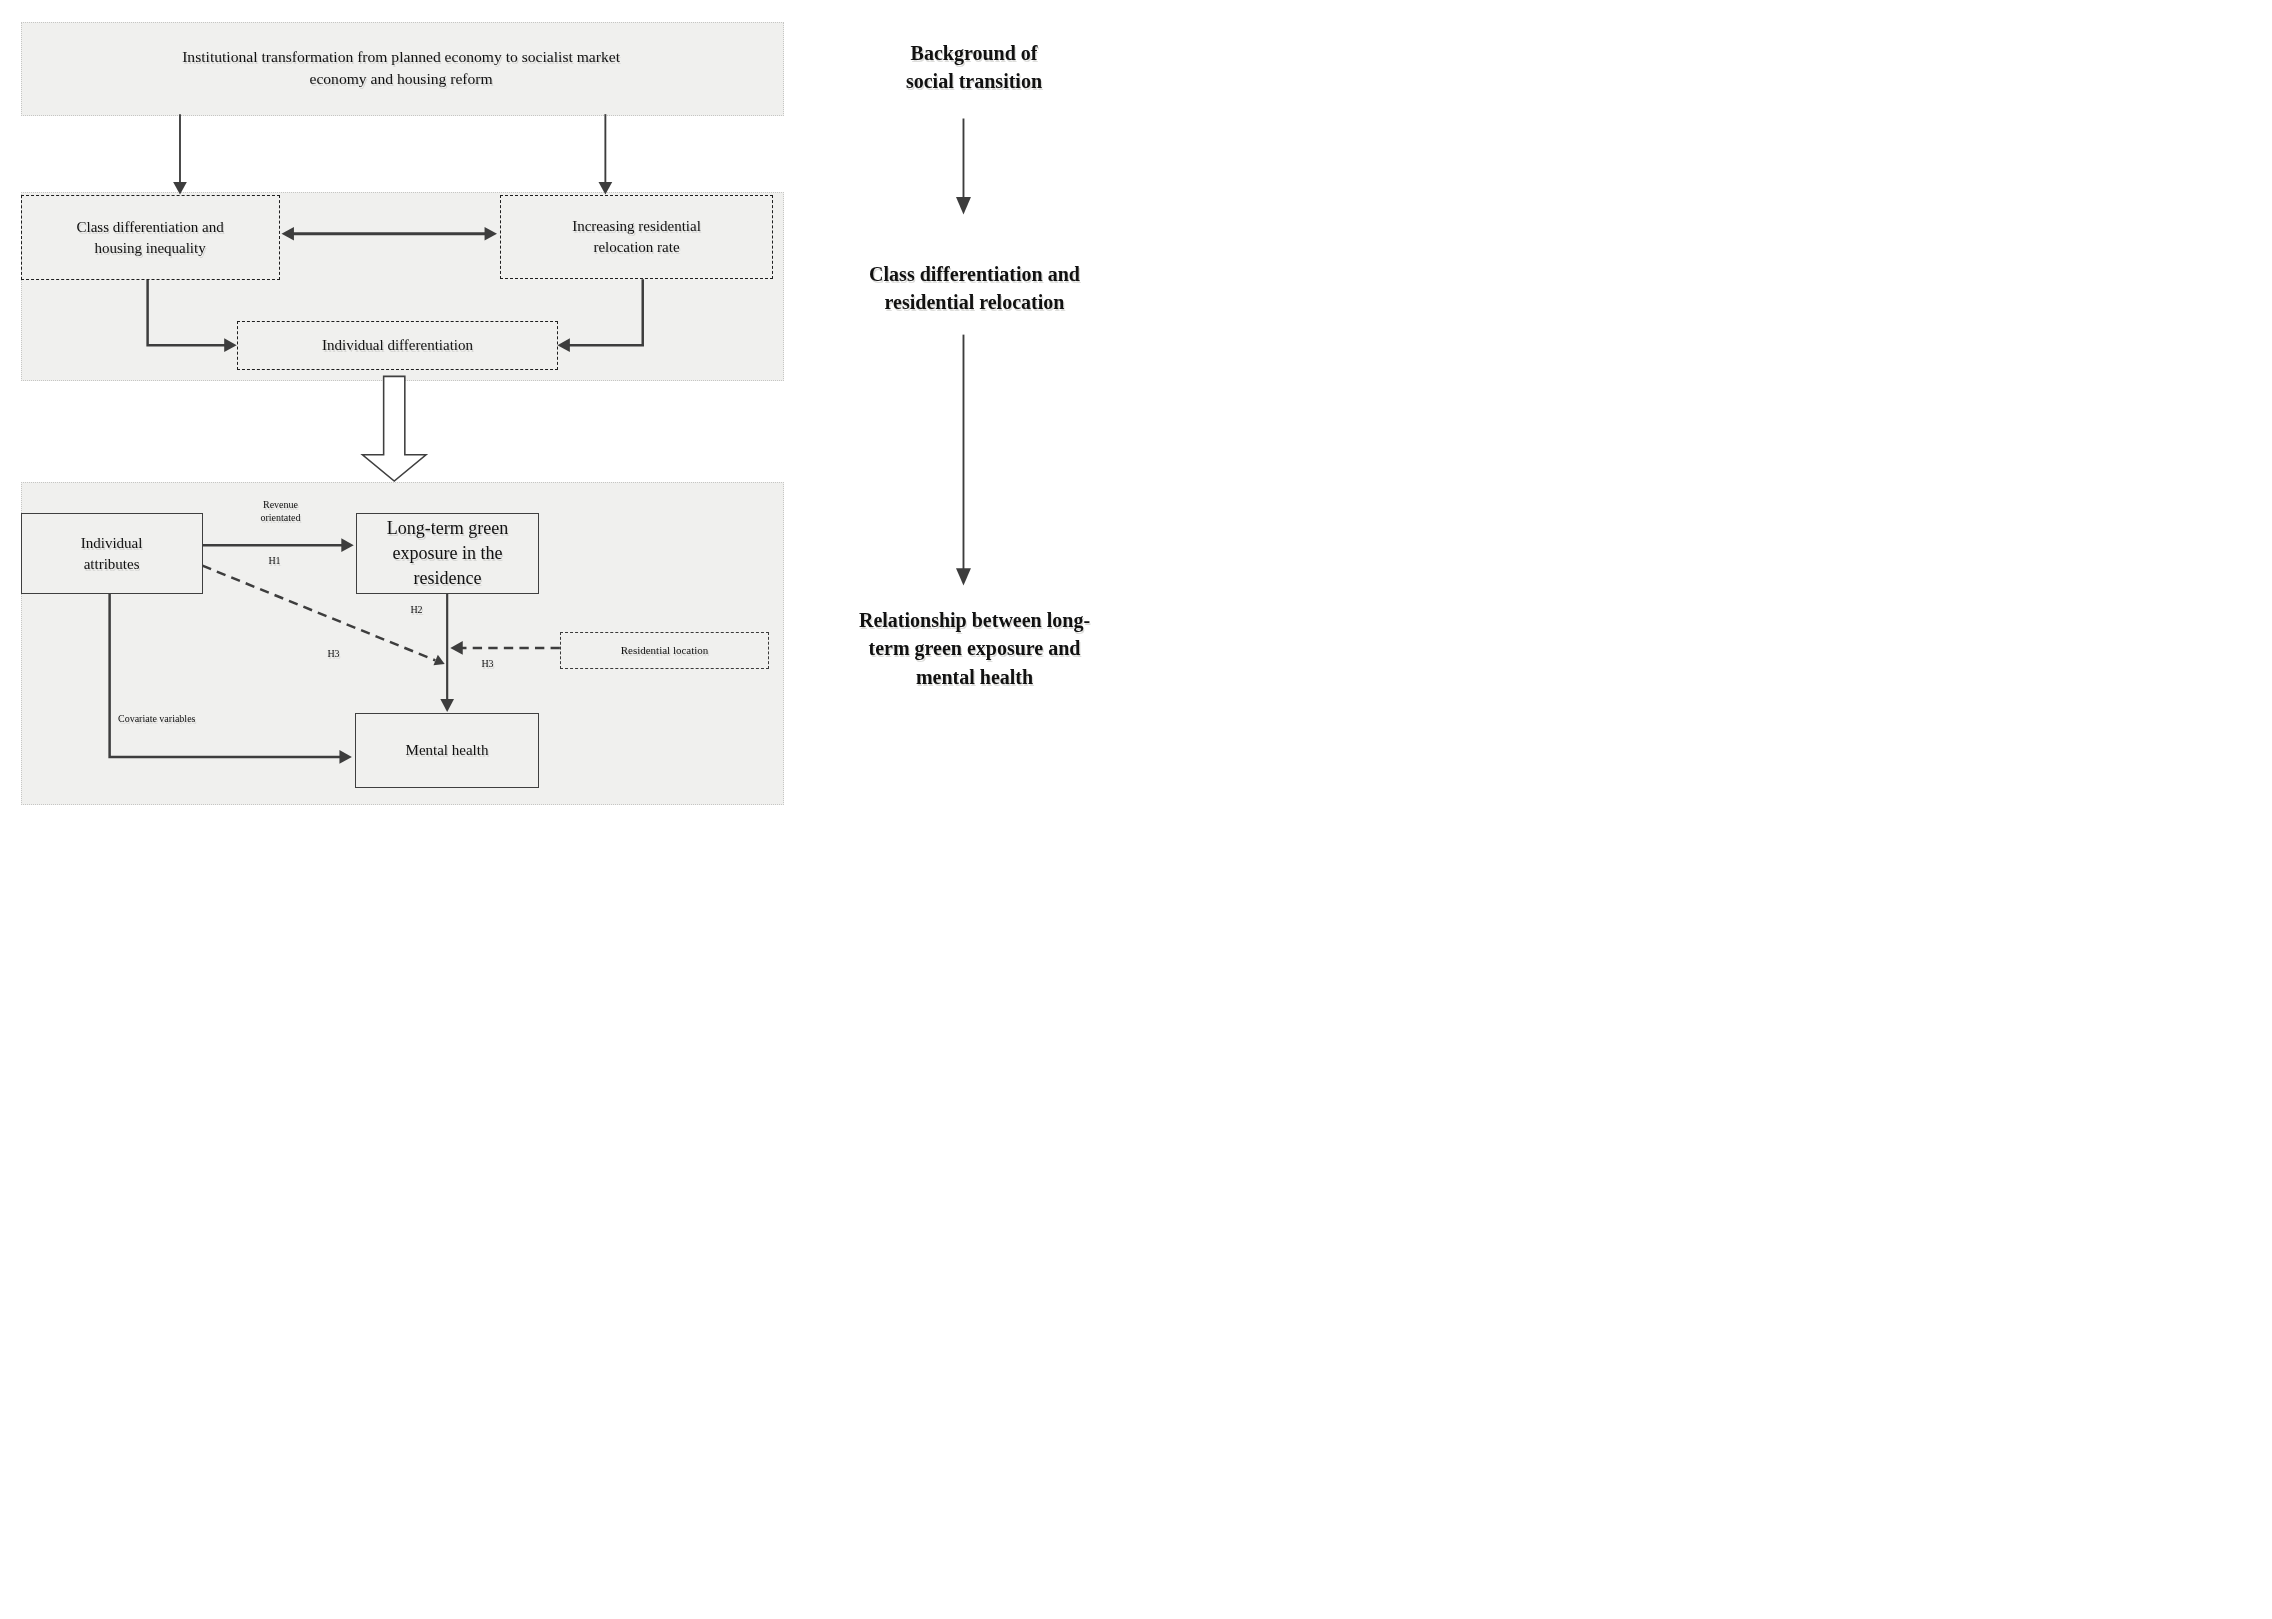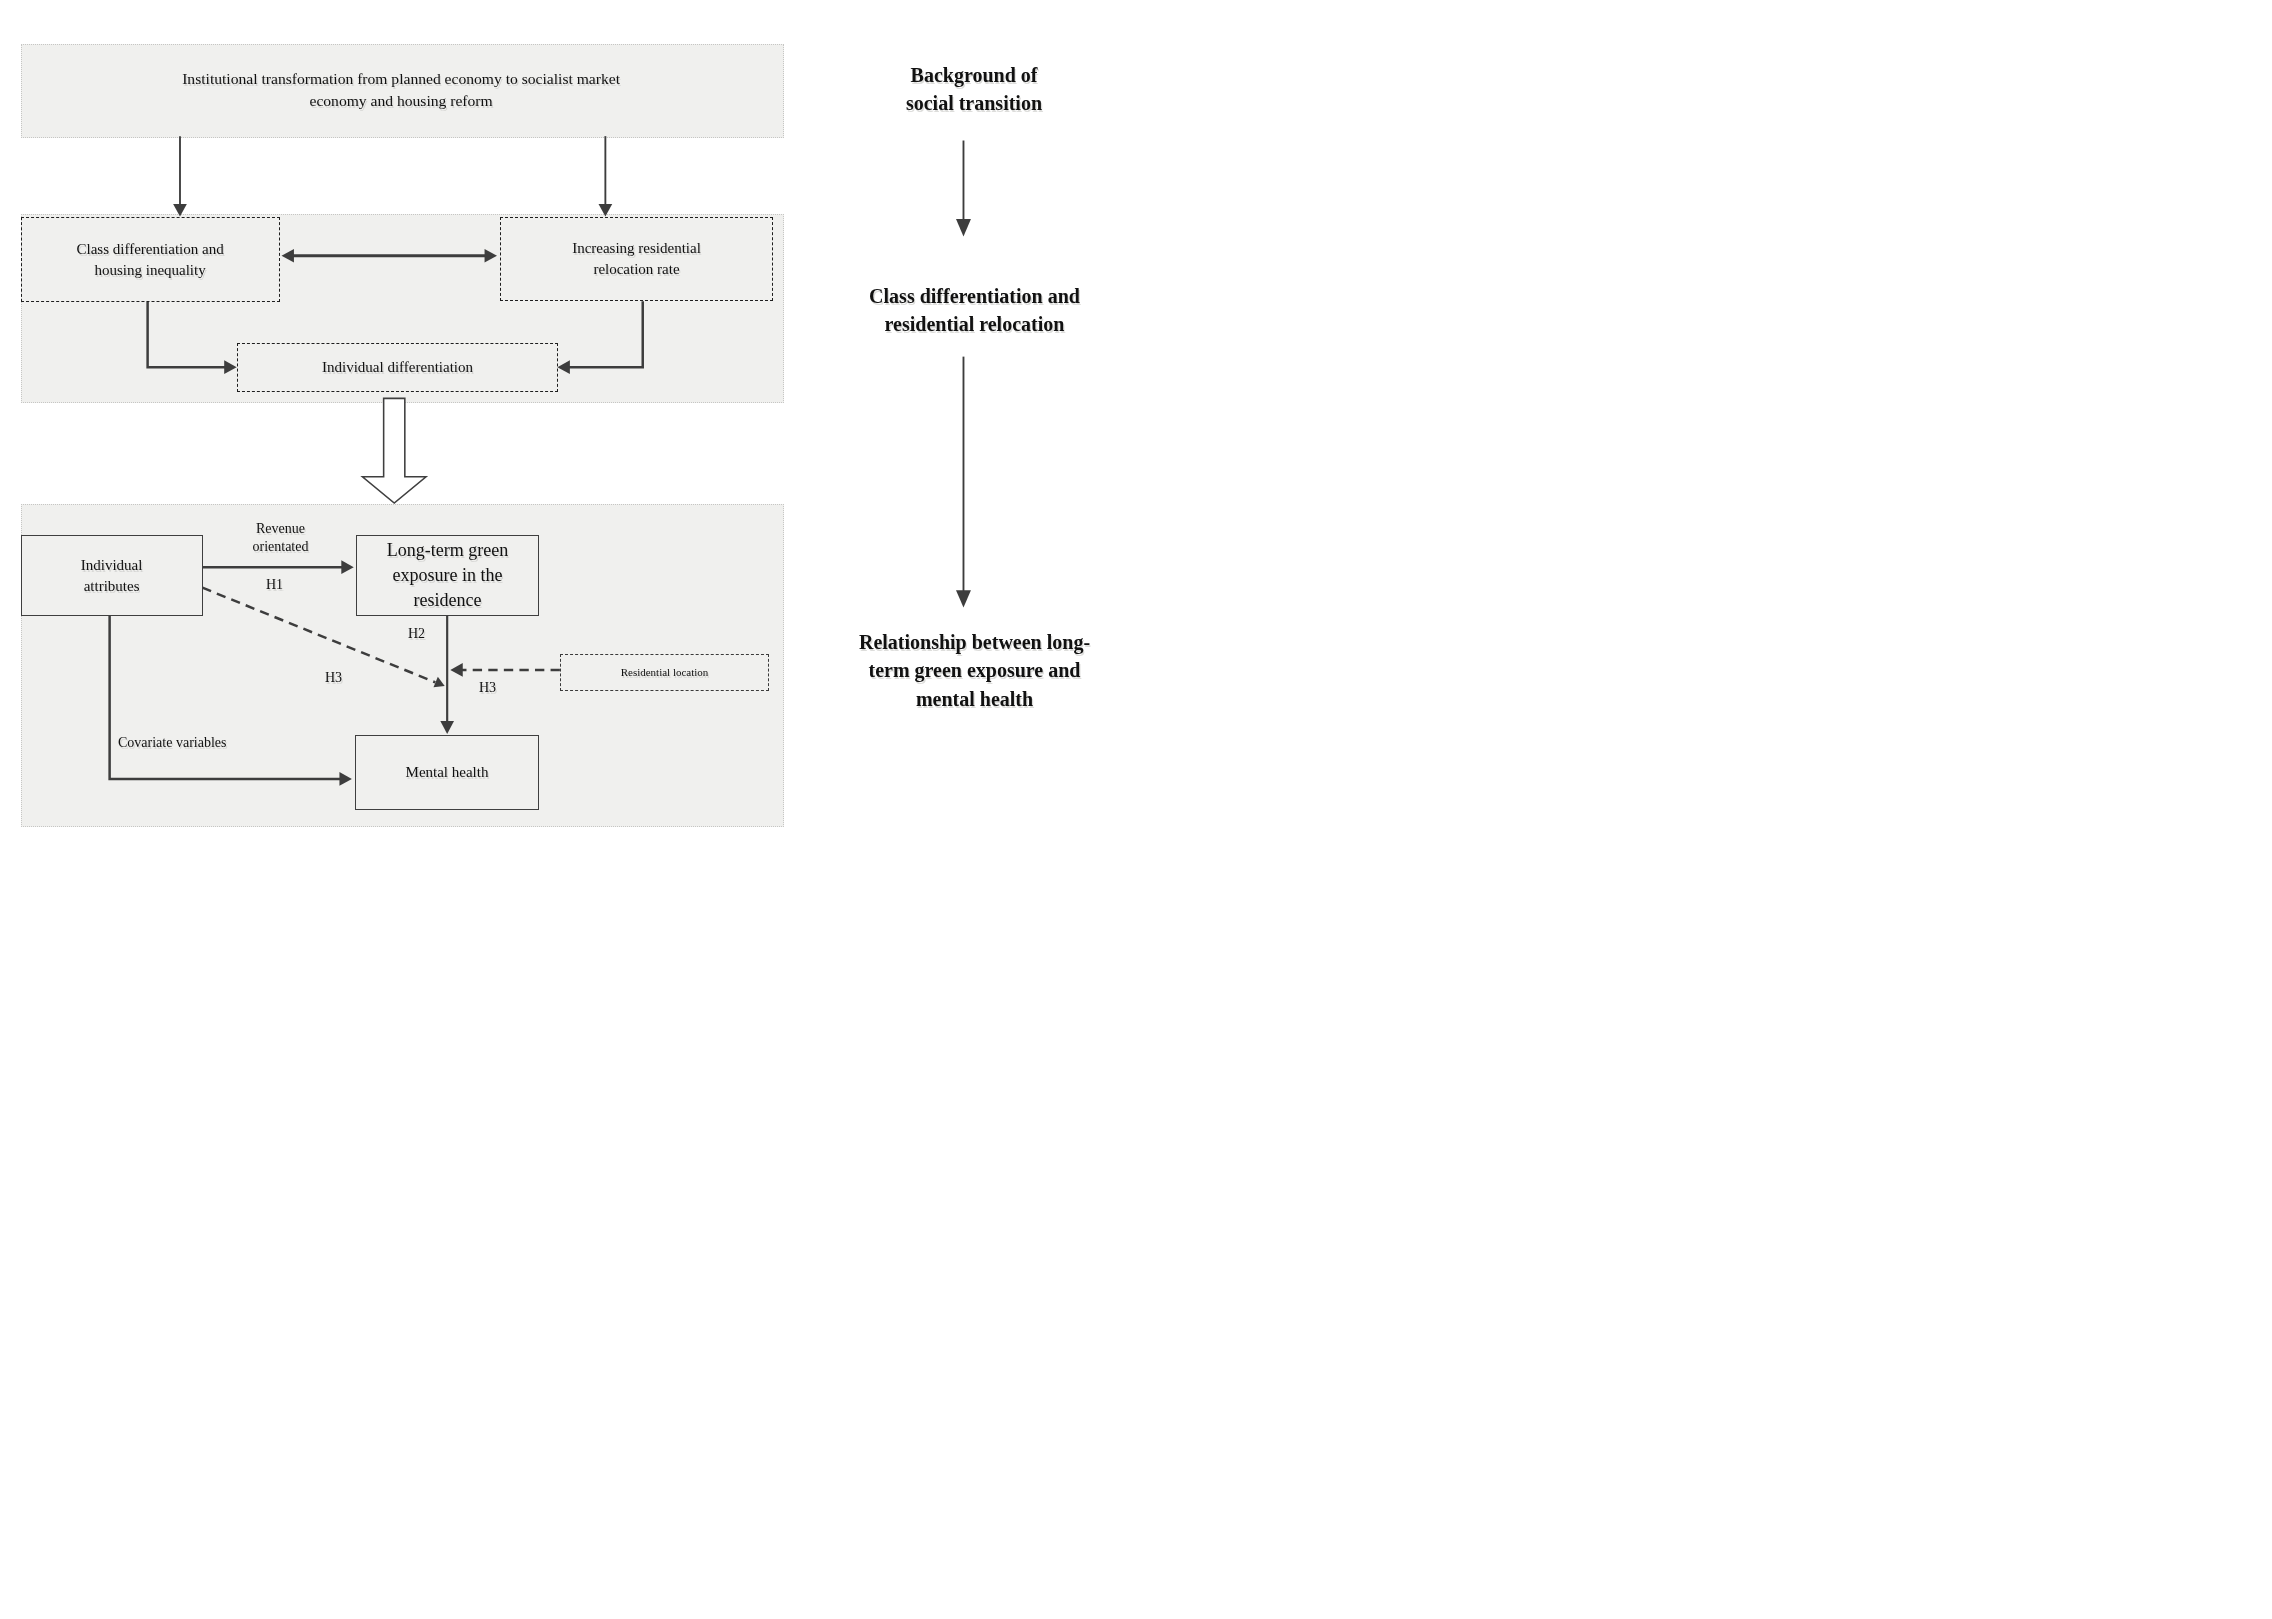--- a/index.html
+++ b/index.html
@@ -1,20 +1,19 @@
 <!DOCTYPE html>
 <html style="font-size:10px"><head>
 <meta charset="utf-8">
 <style>
   html,body{margin:0;padding:0;background:#ffffff;}
   .canvas{
     position:relative;width:1136px;height:810px;background:#ffffff;
     font-family:"Liberation Serif","DejaVu Serif",serif;color:#111;
     overflow:hidden;
-    margin-top:22px;
   }
   .panel{position:absolute;background:#f0f0ee;border:0.6px dotted #c6c6c4;}
   .p1{left:20.6px;top:22px;width:761px;height:92px;}
   .p2{left:20.6px;top:192px;width:761px;height:187px;}
   .p3{left:20.6px;top:482px;width:761px;height:321px;}
   .overlay{position:absolute;left:0;top:0;width:1136px;height:810px;pointer-events:none;}
   .box{
     position:absolute;display:flex;align-items:center;justify-content:center;
     text-align:center;white-space:pre-line;font-size:15px;line-height:1.38;
     text-shadow:1.2px 1.9px 0 #d6d6d4;box-sizing:border-box;padding:2.5px 6.2px;
@@ -24,21 +23,21 @@
   .dash-small{border:1.2px dashed #3a3a3a;}
   .top-box{left:20.6px;top:22px;width:761px;height:92px;font-size:15.6px;}
   .class-box{left:20.6px;top:195px;width:259px;height:85px;}
   .reloc-box{left:500px;top:195px;width:273px;height:84px;}
   .rdiff-box{left:237px;top:321px;width:321px;height:49px;}
   .indiv-box{left:20.6px;top:513px;width:182px;height:81px;}
   .green-box{left:356px;top:513px;width:183px;height:81px;font-size:18px;}
   .mental-box{left:355px;top:713px;width:184px;height:75px;}
   .loc-box{left:560px;top:632px;width:209px;height:37px;font-size:11px;}
   .flabel{
-    position:absolute;font-size:14px;text-align:center;white-space:pre-line;
+    position:absolute;font-size:10px;text-align:center;white-space:pre-line;
     line-height:1.3;text-shadow:1.2px 1.9px 0 #d8d8d6;
   }
   .side-label{
     position:absolute;font-weight:bold;font-size:20px;line-height:1.42;
     text-align:center;white-space:pre-line;text-shadow:1.2px 1.9px 0 #dddddb;
   }
 </style>
 </head>
 <body>
 

